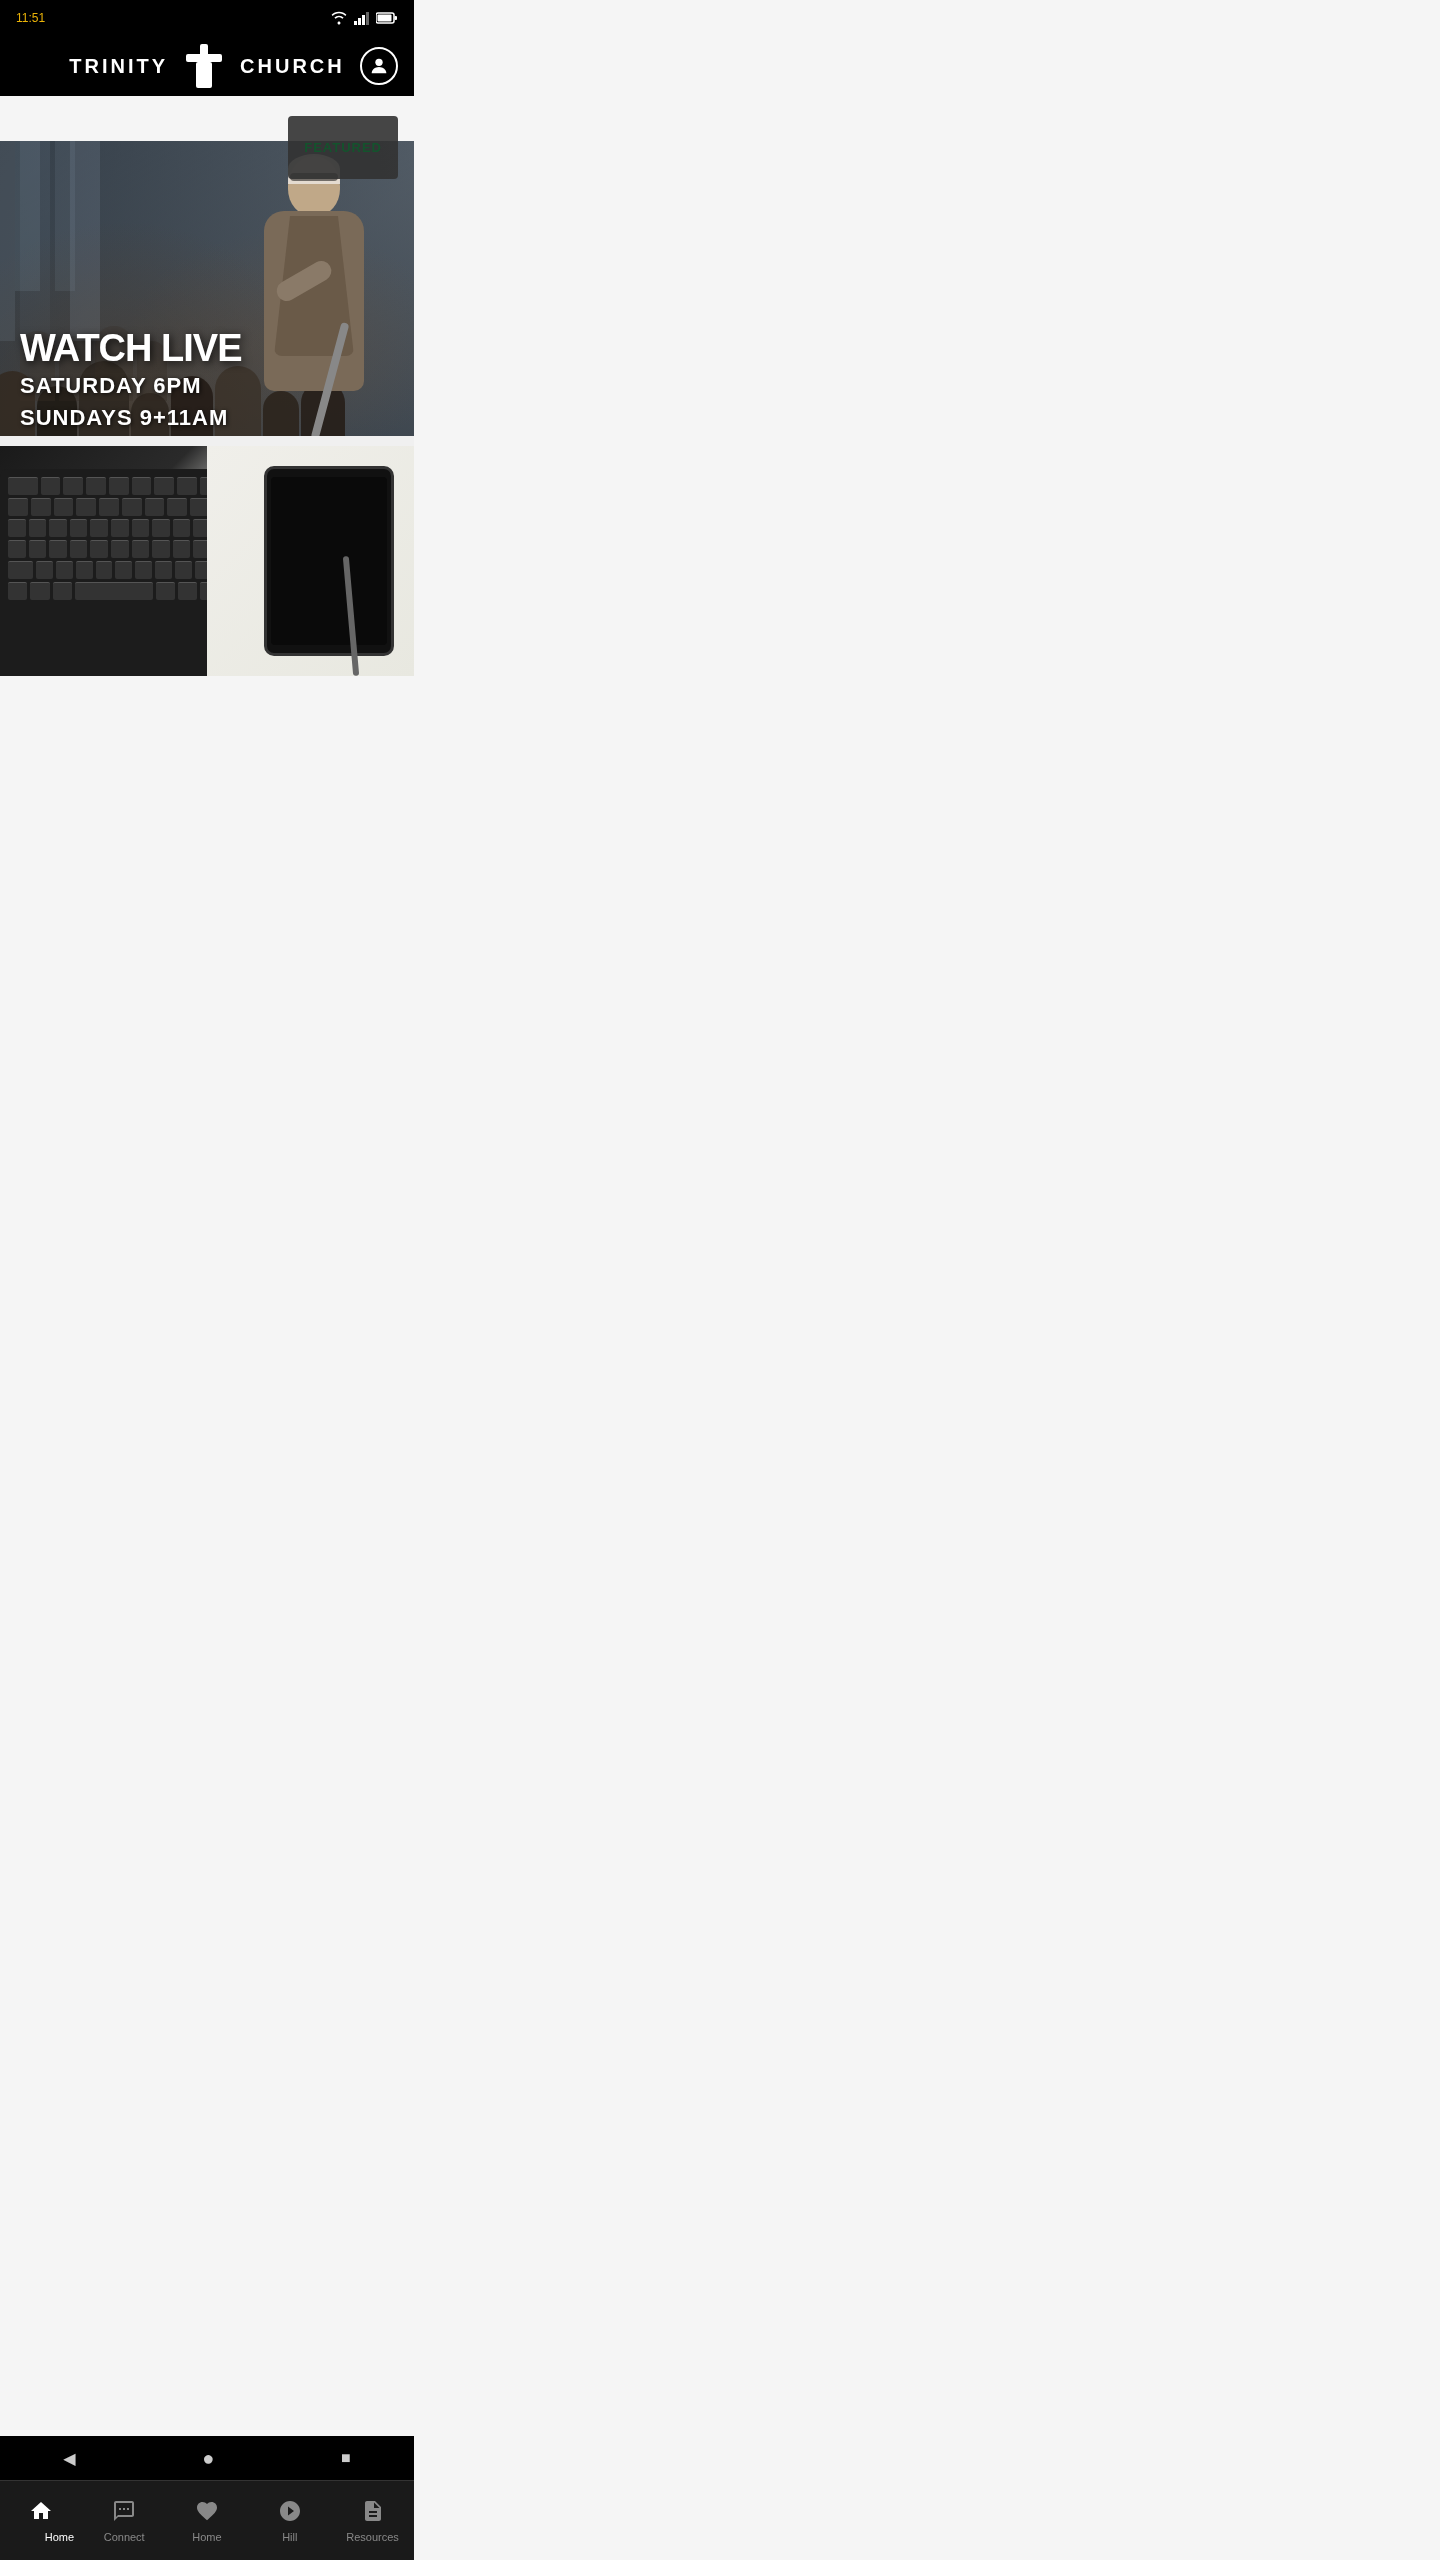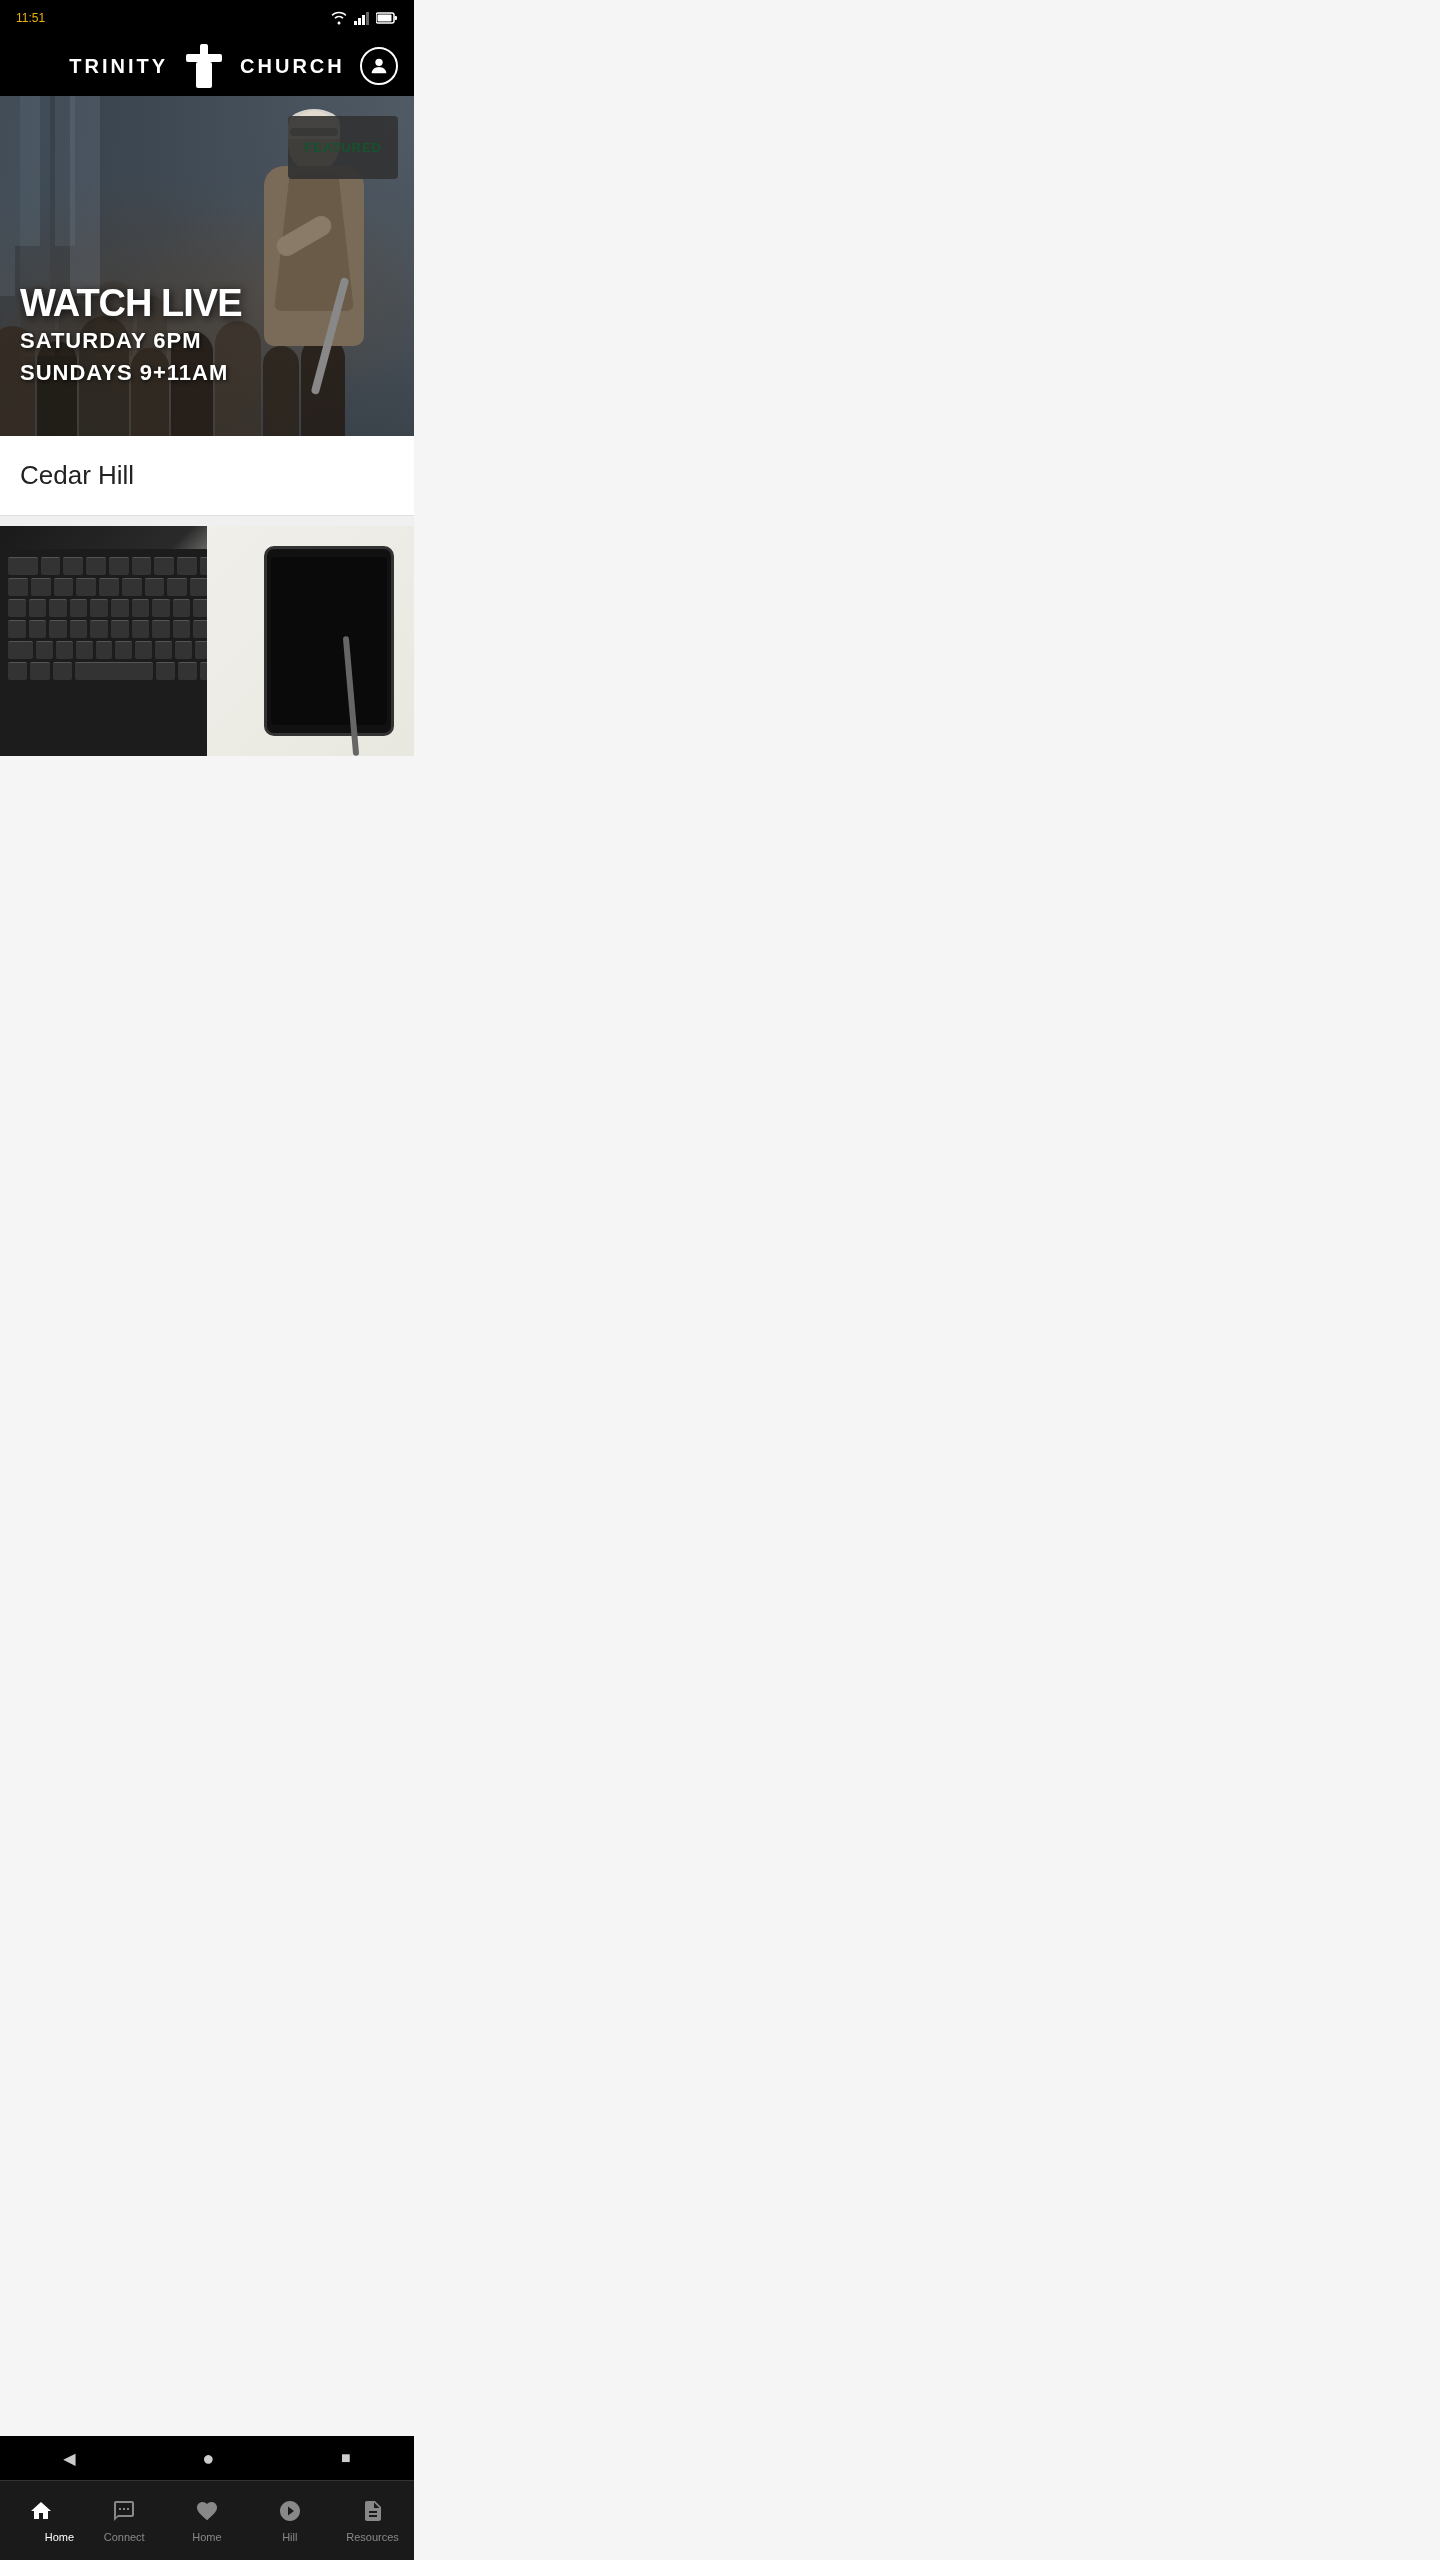--- a/index.html
+++ b/index.html
@@ -87,20 +87,21 @@
       width: 100%;
       height: 340px;
       overflow: hidden;
     }
 
     .hero-bg {
       width: 100%;
       height: 100%;
       background: linear-gradient(135deg, #2c2c2c 0%, #4a4a4a 30%, #6b6b6b 60%, #888 100%);
       position: relative;
+      margin-top: 45px;
     }
 
     
     .hero-crowd {
       position: absolute;
       bottom: 0;
       left: 0;
       right: 0;
       top: 0;
       background:
@@ -411,23 +412,20 @@
       <div class="hero-text">
         <div class="hero-watch-live">WATCH LIVE</div>
         <div class="hero-times">SATURDAY 6PM</div>
         <div class="hero-times">SUNDAYS 9+11AM</div>
       </div>
     </div>
 
     <div class="featured-badge">FEATURED</div>
   </div>
 
-  <div class="location-section">
-    <h2 class="location-title">Cedar Hill</h2>
-  </div>
 
   <div class="card-section">
     <div class="card-image">
 
       <div class="keyboard-area">
 
         <div class="keyboard-row">
           <div class="key key-wide"></div>
           <div class="key"></div>
           <div class="key"></div>

